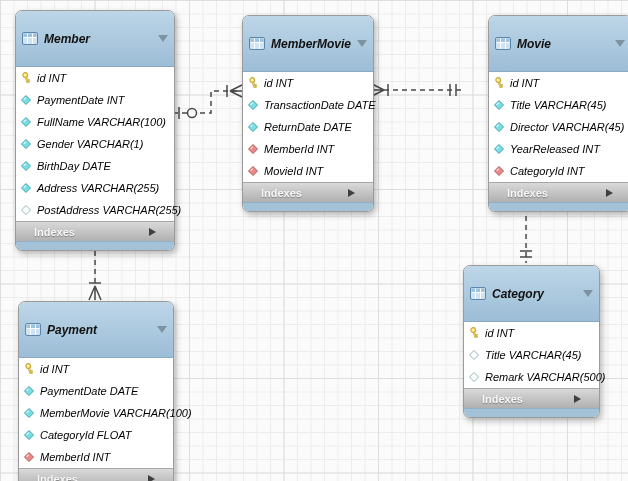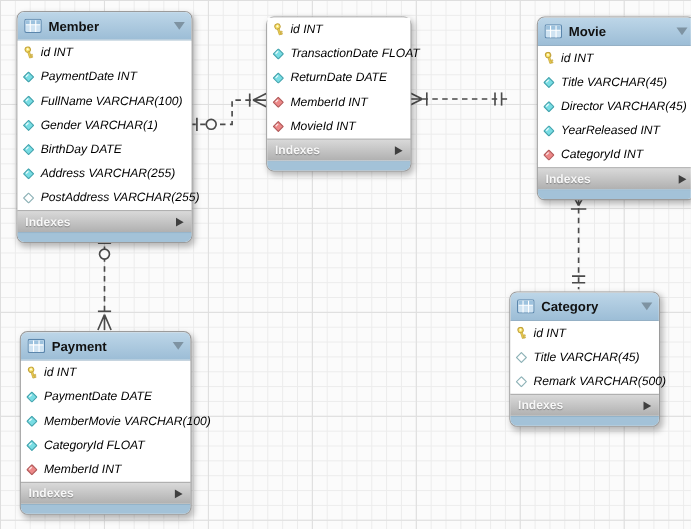--- a/index.html
+++ b/index.html
@@ -17,36 +17,36 @@
   #rel-layer{position:absolute;left:0;top:0;z-index:1;}
   #rel-layer .dash{fill:none;stroke:#4a4a4a;stroke-width:1.5;stroke-dasharray:5 4;}
   #rel-layer .mk{fill:none;stroke:#4a4a4a;stroke-width:1.5;}
   #rel-layer .circ{fill:#fbfbfb;stroke:#4a4a4a;stroke-width:1.5;}
   .table{
     position:absolute;z-index:2;background:#fff;
     border:1px solid #9b9b9b;border-radius:7px;
     box-shadow:2px 3px 6px rgba(0,0,0,.28);
   }
   .hdr{
-    height:23px;display:flex;align-items:center;gap:6px;padding:1px 6px;
+    height:23px;display:flex;align-items:center;gap:6px;padding:16px 6px;
     background:linear-gradient(#bdd6e8,#9cbdd6);
-    border-bottom:1px solid #8aa8bf;border-radius:6px 6px 0 0;
+    border-bottom:1px solid #8aa8bf;border-radius:6px 6px 0 0;font-style:italic;
   }
   .ticon{display:flex;align-items:center;flex:0 0 16px;}
   .tname{font-weight:bold;font-size:12px;color:#111;white-space:nowrap;}
   .tri{
     margin-left:auto;width:0;height:0;
     border-left:5px solid transparent;border-right:5px solid transparent;
     border-top:7px solid #7e93a2;
   }
   .rows{background:#fff;}
   .row{height:22px;display:flex;align-items:center;gap:5px;padding:0 5px;font-size:11px;color:#000;white-space:nowrap;font-style:italic;}
   .cicon{flex:0 0 11px;display:flex;align-items:center;}
   .idx{
-    height:19px;display:flex;align-items:center;padding:0 7px;
+    height:19px;display:flex;align-items:center;padding:0 18px;
     background:linear-gradient(#d9d9d9,#b0b0b0);
     border-top:1px solid #a8a8a8;
     color:#f7f7f7;font-weight:bold;font-size:11px;
     text-shadow:0 1px 1px rgba(90,90,90,.6);
   }
   .arrow{
     margin-left:auto;width:0;height:0;
     border-top:4.5px solid transparent;border-bottom:4.5px solid transparent;
     border-left:7px solid #3f3f3f;
   }
@@ -175,20 +175,33 @@
       <span class="ctext">PostAddress VARCHAR(255)</span>
     </div>
       </div>
       <div class="idx">
         <span class="idx-label">Indexes</span>
         <span class="arrow"></span>
       </div>
       <div class="foot"></div>
     </div>
     <div class="table" style="left: 242px; top: 15px; width: 130px;">
+      <div class="hdr">
+        <span class="ticon">
+          <svg width="16" height="13" viewBox="0 0 16 13">
+            <rect x="0.5" y="0.5" width="15" height="12" rx="1.5" fill="#cfe3f2" stroke="#5b86ac"></rect>
+            <rect x="1.5" y="1.5" width="13" height="4" fill="#9dc2de"></rect>
+            <line x1="5.5" y1="1.5" x2="5.5" y2="12" stroke="#ffffff" stroke-width="1"></line>
+            <line x1="10.5" y1="1.5" x2="10.5" y2="12" stroke="#ffffff" stroke-width="1"></line>
+            <line x1="1.5" y1="5.5" x2="14.5" y2="5.5" stroke="#ffffff" stroke-width="1"></line>
+          </svg>
+        </span>
+        <span class="tname">MemberMovie</span>
+        <span class="tri"></span>
+      </div>
       <div class="rows">
         <div class="row">
       <span class="cicon">
             <svg width="11" height="12" viewBox="0 0 11 12">
       <g transform="rotate(-18 5 6)">
         <circle cx="5.2" cy="3" r="2.4" fill="#f9e46a" stroke="#c3a23b" stroke-width="1"></circle>
         <circle cx="5.2" cy="2.7" r="0.9" fill="#fffbe0"></circle>
         <rect x="4.4" y="5.2" width="1.7" height="5.6" fill="#edd14f" stroke="#c3a23b" stroke-width="0.6"></rect>
         <rect x="6" y="8.2" width="1.8" height="1.1" fill="#edd14f" stroke="#c3a23b" stroke-width="0.5"></rect>
         <rect x="6" y="10" width="1.4" height="1" fill="#edd14f" stroke="#c3a23b" stroke-width="0.5"></rect>
@@ -197,21 +210,21 @@
           </span>
       <span class="ctext">id INT</span>
     </div>
         <div class="row">
       <span class="cicon">
             <svg width="10" height="10" viewBox="0 0 10 10">
       <polygon points="5,0.5 9.5,5 5,9.5 0.5,5" fill="#79dde4" stroke="#43a3ad" stroke-width="1"></polygon>
       <polyline points="2.6,4.8 4.8,2.6" stroke="#e6fbfc" stroke-width="1.2" fill="none"></polyline>
     </svg>
           </span>
-      <span class="ctext">TransactionDate FLOAT</span>
+      <span class="ctext">TransactionDate DATE</span>
     </div>
         <div class="row">
       <span class="cicon">
             <svg width="10" height="10" viewBox="0 0 10 10">
       <polygon points="5,0.5 9.5,5 5,9.5 0.5,5" fill="#79dde4" stroke="#43a3ad" stroke-width="1"></polygon>
       <polyline points="2.6,4.8 4.8,2.6" stroke="#e6fbfc" stroke-width="1.2" fill="none"></polyline>
     </svg>
           </span>
       <span class="ctext">ReturnDate DATE</span>
     </div>

